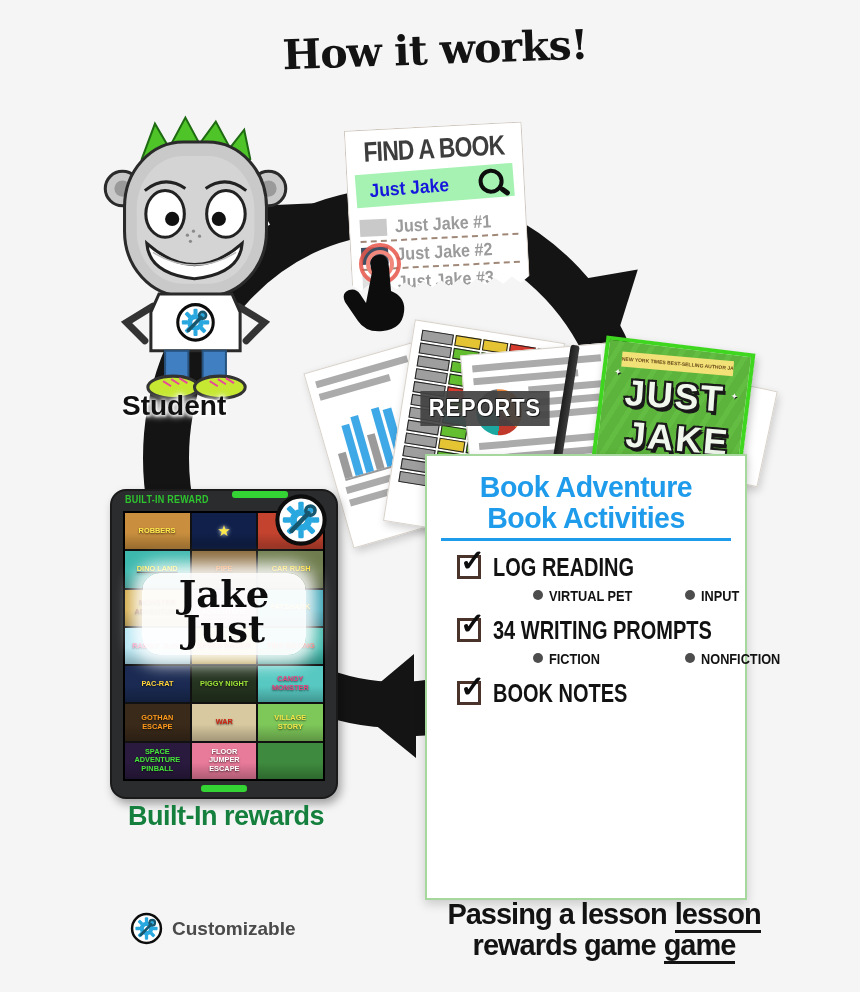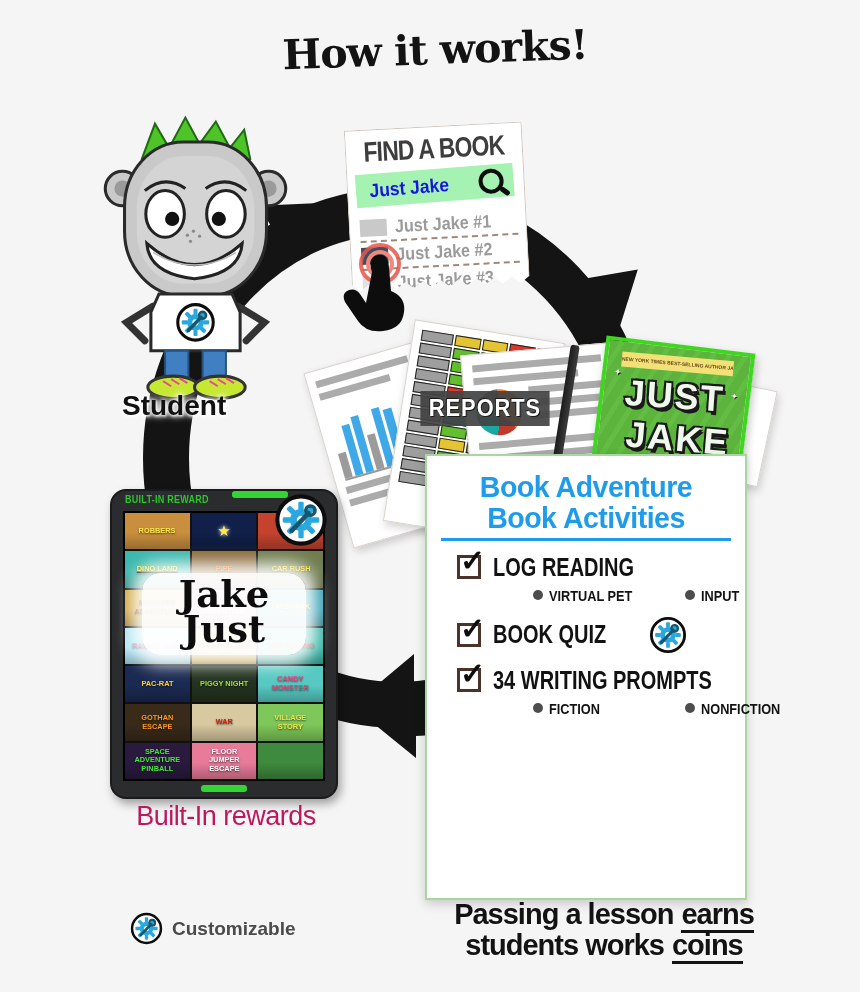--- a/index.html
+++ b/index.html
@@ -107,21 +107,21 @@
     text-shadow:0 1px 2px rgba(0,0,0,.65);transform:scaleX(.92);}
   .game-star{font-size:15px;color:#ffe94d;text-shadow:0 0 4px #fff;}
   #game-overlay{position:absolute;left:50%;top:82px;transform:translateX(-50%);width:164px;z-index:4;
     background:rgba(255,255,255,.96);border-radius:18px;box-shadow:0 0 16px 10px rgba(255,255,255,.9);
     text-align:center;padding:4px 0 8px 0;}
   .overlay-line{font-family:"DejaVu Serif",serif;font-weight:900;font-size:37px;line-height:.95;color:#0d0d0d;}
   #tablet-gear{position:absolute;top:2px;right:8px;width:54px;height:54px;z-index:6;}
   #tablet-homebar{position:absolute;bottom:5px;left:50%;transform:translateX(-50%);width:46px;height:7px;
     background:#35d435;border-radius:3px;}
   #rewards-label{left:116px;top:801px;width:220px;text-align:center;z-index:3;
-    font-size:27px;font-weight:400;color:#be185d;letter-spacing:-.5px;}
+    font-size:27px;font-weight:700;color:#15803d;letter-spacing:-.5px;}
 
   
   #passing-caption{left:444px;top:899px;width:320px;text-align:center;z-index:2;
     font-size:29px;font-weight:900;color:#131313;line-height:1.06;letter-spacing:-1px;}
   .uline{border-bottom:3px solid #131313;margin-left:8px;}
   #customizable-wrap{left:130px;top:912px;display:flex;align-items:center;gap:9px;z-index:2;}
   #customizable-gear{width:33px;height:33px;}
   #customizable-label{font-size:19px;font-weight:800;color:#4a4a4a;}
 </style>
 </head>
@@ -350,39 +350,36 @@
             <span class="dot"></span>
             <span class="subtext">VIRTUAL PET</span>
           </span>
           <span class="subcell">
             <span class="dot"></span>
             <span class="subtext">INPUT</span>
           </span>
         </div>
         <div class="act-item">
           <span class="check"></span>
-          <span class="act-label">BOOK QUIZ</span>
-          <svg viewBox="0 0 40 40" class="quiz-gear">
-            <use href="#gearsym"></use>
-          </svg>
-        </div>
-        <div class="act-item">
-          <span class="check"></span>
           <span class="act-label">34 WRITING PROMPTS</span>
         </div>
         <div class="act-sub">
           <span class="subcell">
             <span class="dot"></span>
             <span class="subtext">FICTION</span>
           </span>
           <span class="subcell">
             <span class="dot"></span>
             <span class="subtext">NONFICTION</span>
           </span>
         </div>
+        <div class="act-item">
+          <span class="check"></span>
+          <span class="act-label">BOOK NOTES</span>
+        </div>
       </div>
   </div>
 
   <div id="tablet" class="abs">
     <div id="tablet-notch"></div>
     <div id="tablet-toplabel">BUILT-IN REWARD</div>
     <div id="tablet-screen">
         <div class="game-tile" style="background: linear-gradient(rgb(201, 143, 62) 0%, rgb(201, 143, 62) 55%, rgba(0, 0, 0, 0.25) 100%), rgb(201, 143, 62);">
           <span class="game-label" style="color: rgb(255, 233, 77);">ROBBERS</span>
         </div>
@@ -454,24 +451,24 @@
     </div>
     <svg id="tablet-gear" viewBox="0 0 40 40">
         <use href="#gearsym"></use>
       </svg>
     <div id="tablet-homebar"></div>
   </div>
   <div id="rewards-label" class="abs">Built-In rewards</div>
 
   <div id="passing-caption" class="abs">
     <div>
-      <span>Passing a lesson</span><span class="uline">earns</span>
+      <span>Passing a lesson</span><span class="uline">lesson</span>
     </div>
     <div>
-      <span>students works</span><span class="uline">coins</span>
+      <span>rewards game</span><span class="uline">game</span>
     </div>
   </div>
   <div id="customizable-wrap" class="abs">
     <svg id="customizable-gear" viewBox="0 0 40 40">
         <use href="#gearsym"></use>
       </svg>
     <span id="customizable-label">Customizable</span>
   </div>
 
 </div>

